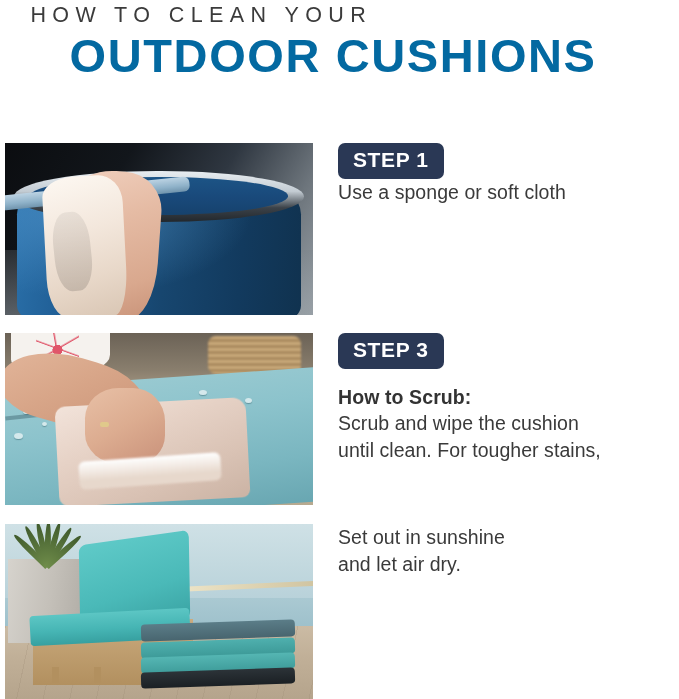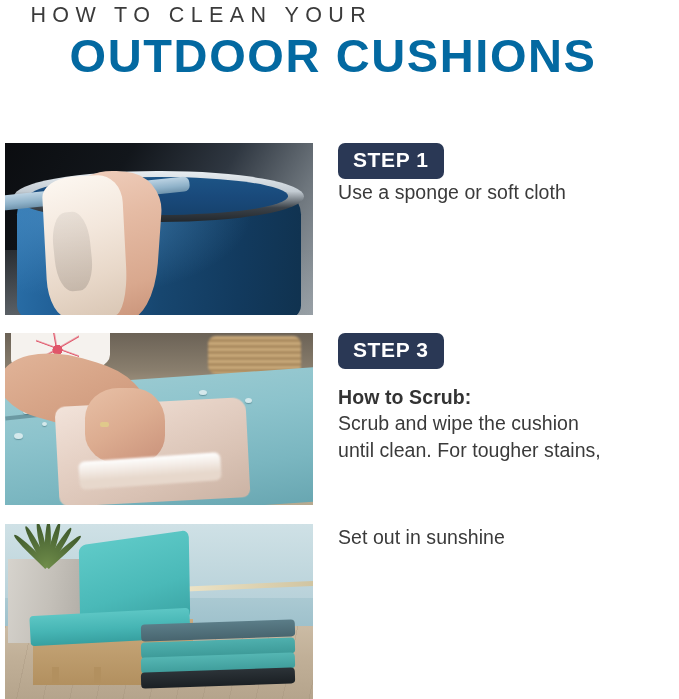--- a/index.html
+++ b/index.html
@@ -438,14 +438,15 @@
     <div class="p3-stack">
       <div class="p3-slab p3-slab-1"></div>
       <div class="p3-slab p3-slab-2"></div>
       <div class="p3-slab p3-slab-3"></div>
       <div class="p3-slab p3-slab-4"></div>
     </div>
   </div>
 
   <div class="text-col">
     <div class="body-line">Set out in sunshine</div>
+    <div class="body-line">and let air dry.</div>
   </div>
 </div>
 
 </body></html>

